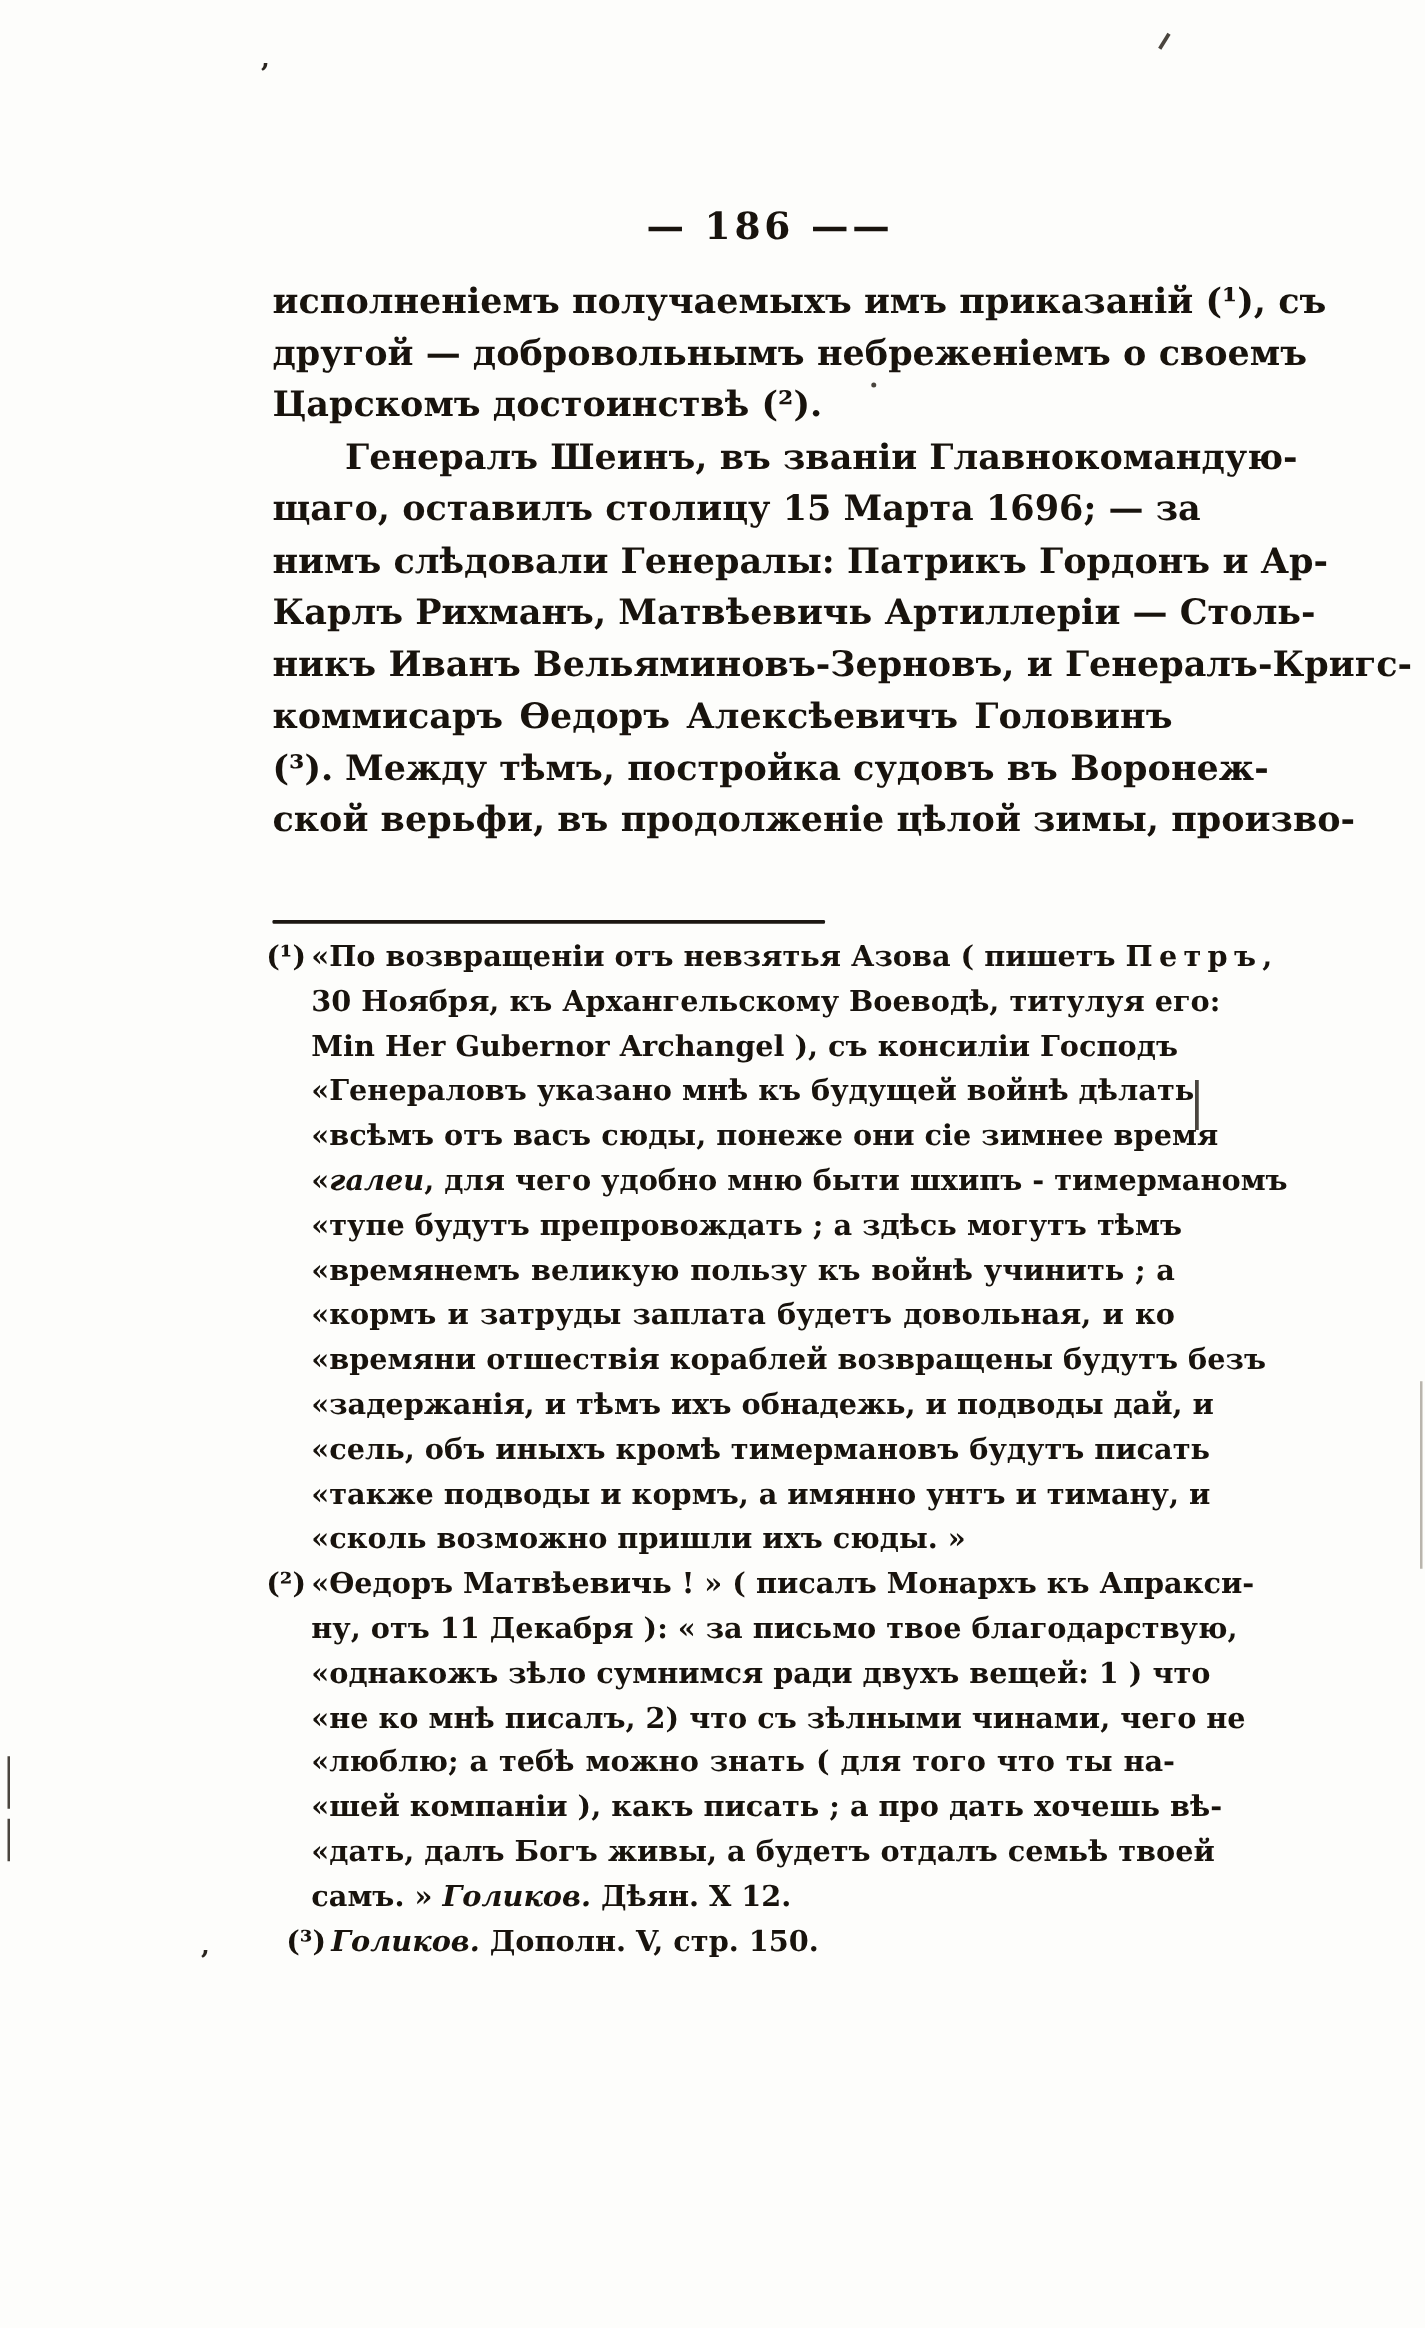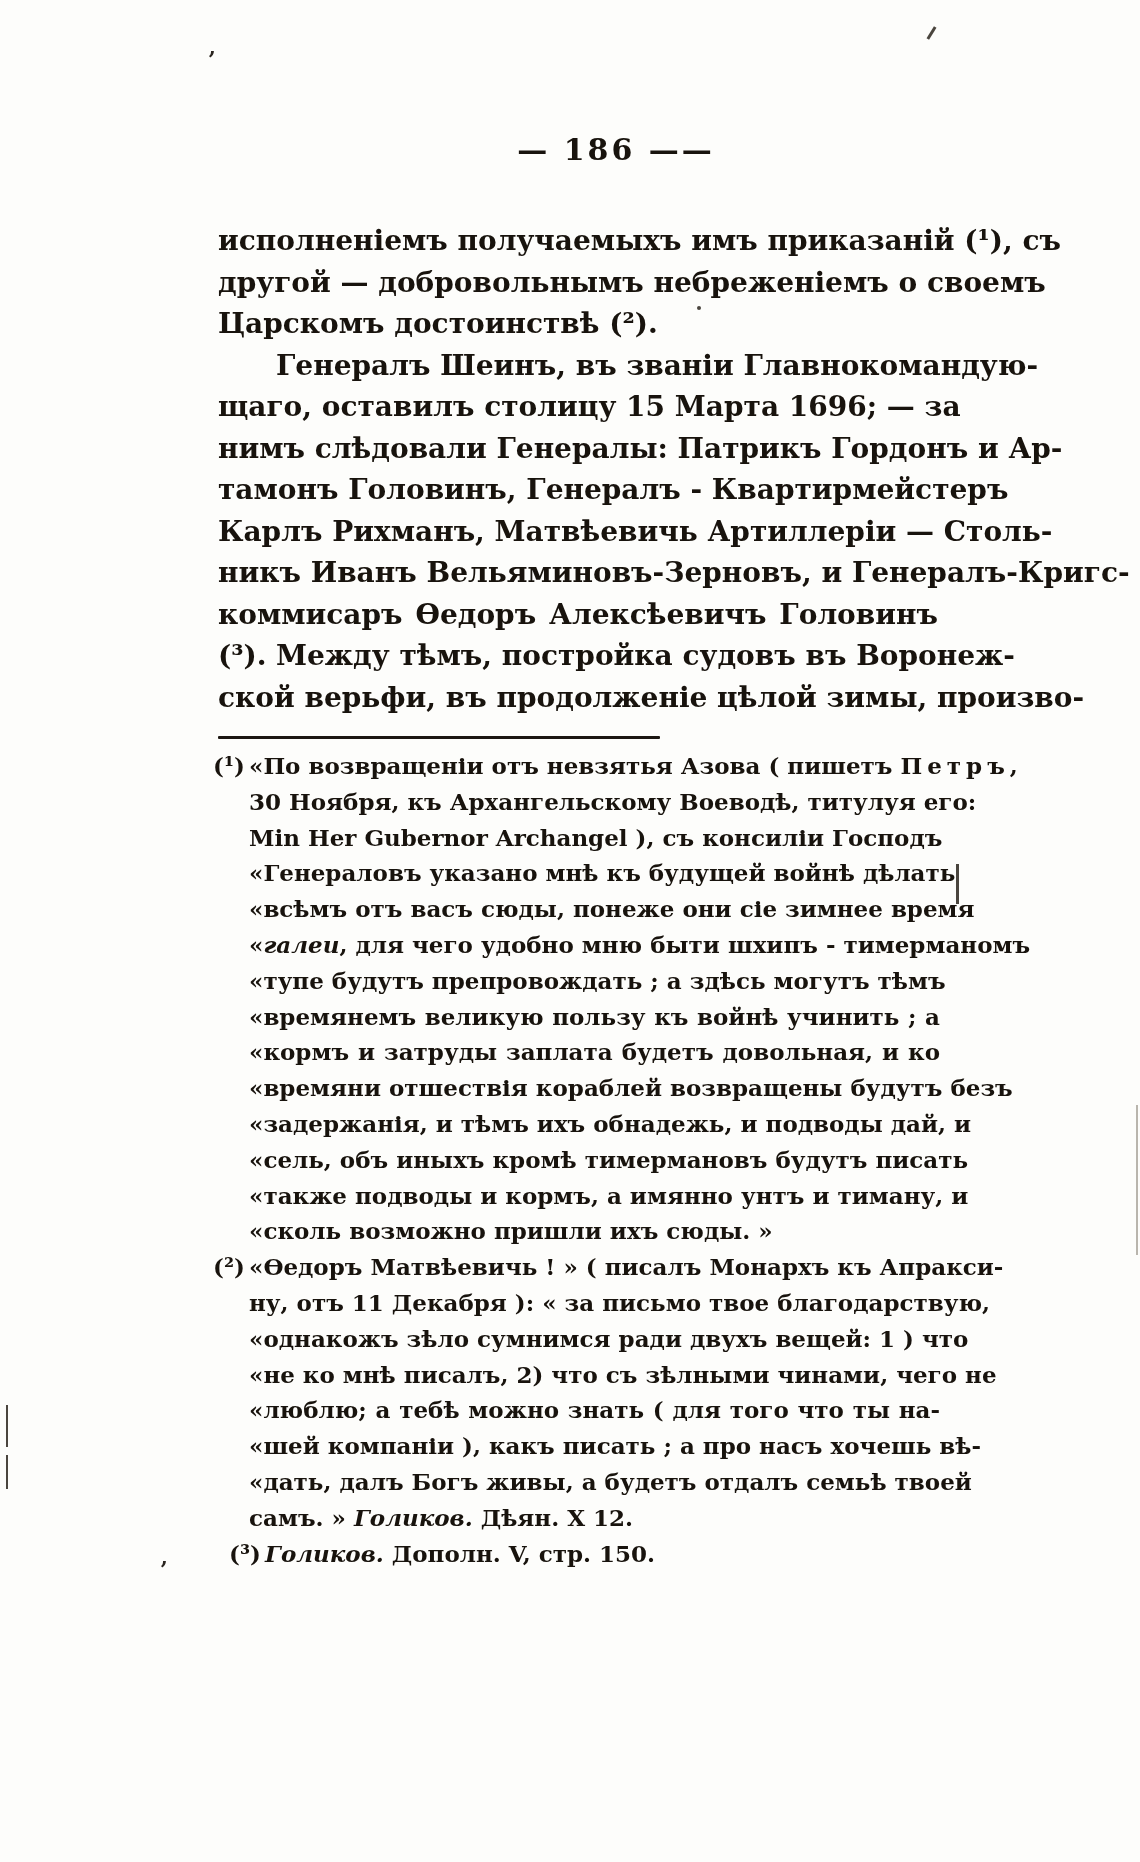--- a/index.html
+++ b/index.html
@@ -6,21 +6,21 @@
   body{
     width:1140px;height:1862px;
     background:#fdfdfb;
     font-family:"DejaVu Serif","Liberation Serif",serif;
     color:#18130d;
     position:relative;
     overflow:hidden;
   }
   .page{position:absolute;inset:0;}
   .page-number{
-    position:absolute;left:240px;top:132px;width:752px;
+    position:absolute;left:240px;top:164px;width:752px;
     text-align:center;font-size:30px;font-weight:700;
     letter-spacing:3px;white-space:nowrap;
   }
   .main-text{
     position:absolute;left:218px;top:220px;width:720px;
     font-size:28px;line-height:41.5px;font-weight:700;
   }
   .main-text .line{
     text-align:justify;text-align-last:justify;
     height:41.5px;overflow:visible;white-space:nowrap;
@@ -57,21 +57,20 @@
 
   <div class="page-number">— 186 ——</div>
 
   <div class="main-text">
       <div class="line"><span>исполненіемъ получаемыхъ имъ приказаній (¹), съ</span></div>
       <div class="line"><span>другой — добровольнымъ небреженіемъ о своемъ</span></div>
       <div class="line lastline"><span>Царскомъ достоинствѣ (²).</span></div>
       <div class="line indent"><span>Генералъ Шеинъ, въ званіи Главнокомандую-</span></div>
       <div class="line"><span>щаго, оставилъ столицу 15 Марта 1696; — за</span></div>
       <div class="line"><span>нимъ слѣдовали Генералы: Патрикъ Гордонъ и Ар-</span></div>
-      <div class="line"><span>тамонъ Головинъ, Генералъ - Квартирмейстеръ</span></div>
       <div class="line"><span>Карлъ Рихманъ, Матвѣевичь Артиллеріи — Столь-</span></div>
       <div class="line"><span>никъ Иванъ Вельяминовъ-Зерновъ, и Генералъ-Кригс-</span></div>
       <div class="line lastline"><span>коммисаръ Ѳедоръ Алексѣевичъ Головинъ (³).</span></div>
       <div class="line indent"><span>Между тѣмъ, постройка судовъ въ Воронеж-</span></div>
       <div class="line"><span>ской верьфи, въ продолженіе цѣлой зимы, произво-</span></div>
     </div>
 
   <div class="separator"></div>
 
   <div class="footnotes">
@@ -95,21 +94,21 @@
         </div>
       </div>
       <div class="footnote">
         <div class="fn-marker">(²)</div>
         <div class="fn-body">
           <div class="line"><span>«Ѳедоръ Матвѣевичь ! » ( писалъ Монархъ къ Апракси-</span></div>
           <div class="line"><span>ну, отъ 11 Декабря ): « за письмо твое благодарствую,</span></div>
           <div class="line"><span>«однакожъ зѣло сумнимся ради двухъ вещей: 1 ) что</span></div>
           <div class="line"><span>«не ко мнѣ писалъ, 2) что съ зѣлными чинами, чего не</span></div>
           <div class="line"><span>«люблю; а тебѣ можно знать ( для того что ты на-</span></div>
-          <div class="line"><span>«шей компаніи ), какъ писать ; а про насъ хочешь вѣ-</span></div>
+          <div class="line"><span>«шей компаніи ), какъ писать ; а про дать хочешь вѣ-</span></div>
           <div class="line"><span>«дать, далъ Богъ живы, а будетъ отдалъ семьѣ твоей</span></div>
           <div class="line lastline"><span>самъ. » </span><span class="it">Голиков.</span><span> Дѣян. X 12.</span></div>
         </div>
       </div>
       <div class="footnote fn-indent">
         <div class="fn-marker">(³)</div>
         <div class="fn-body">
           <div class="line lastline"><span class="it">Голиков.</span><span> Дополн. V, стр. 150.</span></div>
         </div>
       </div>

